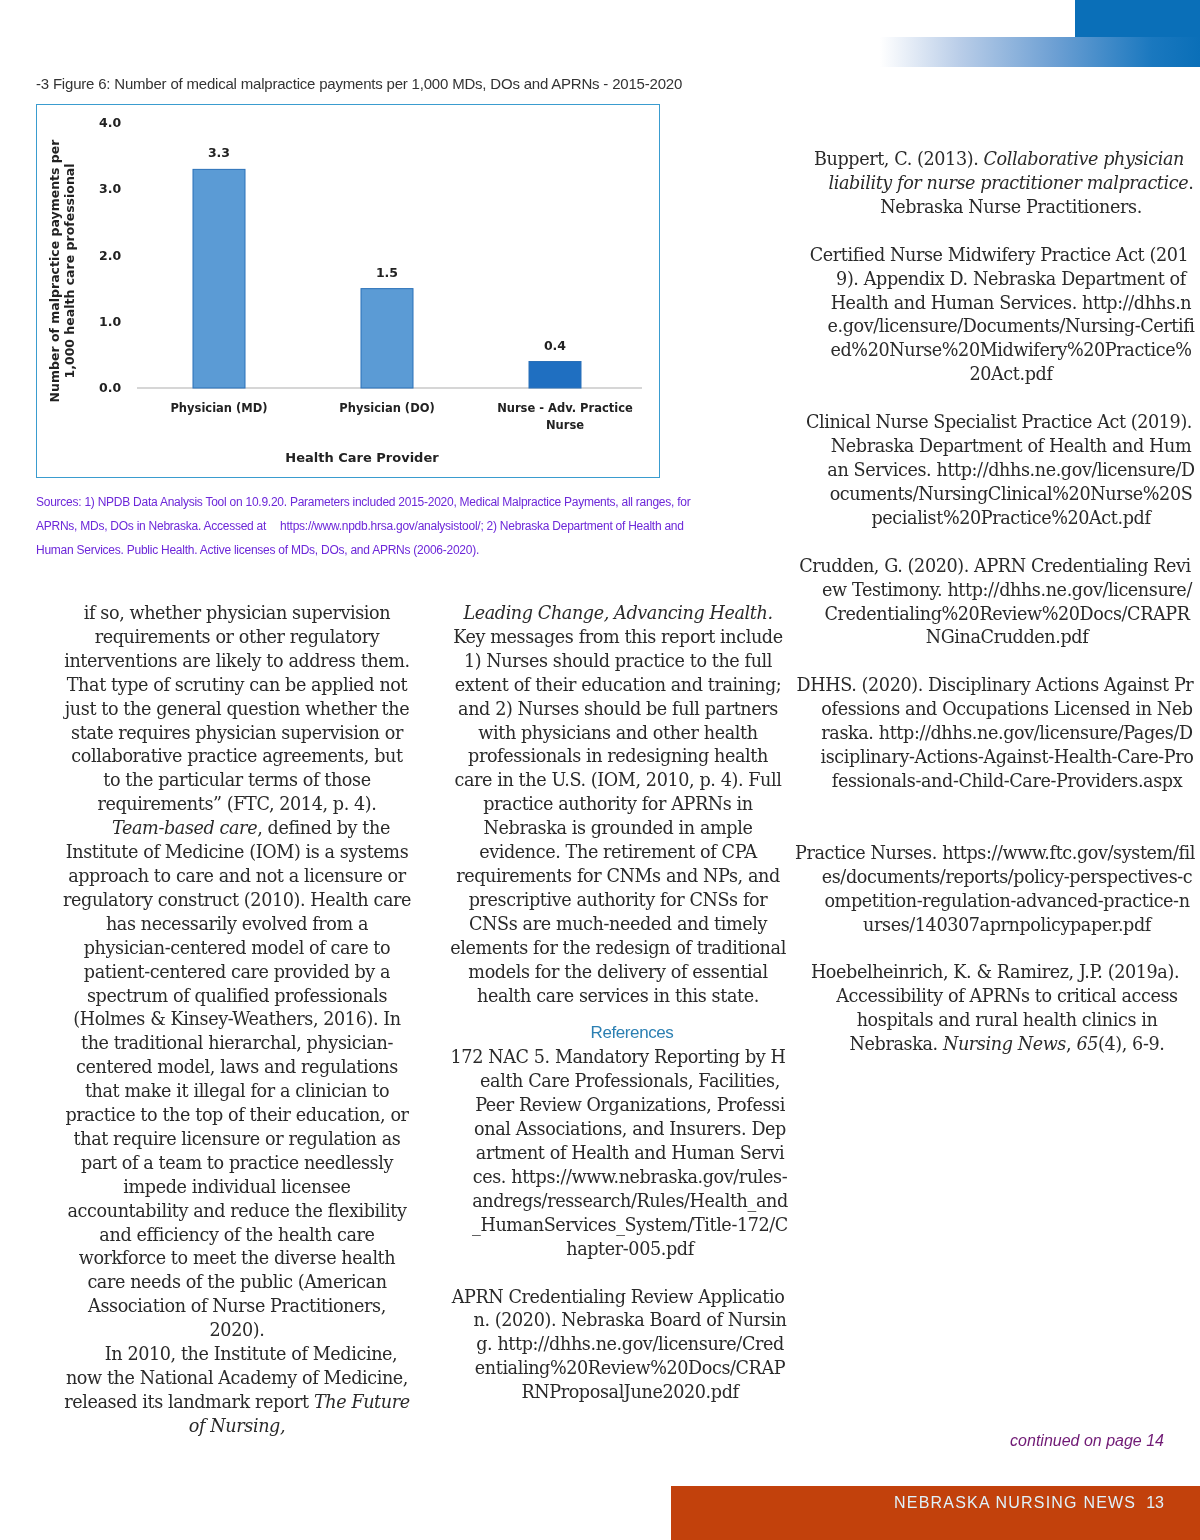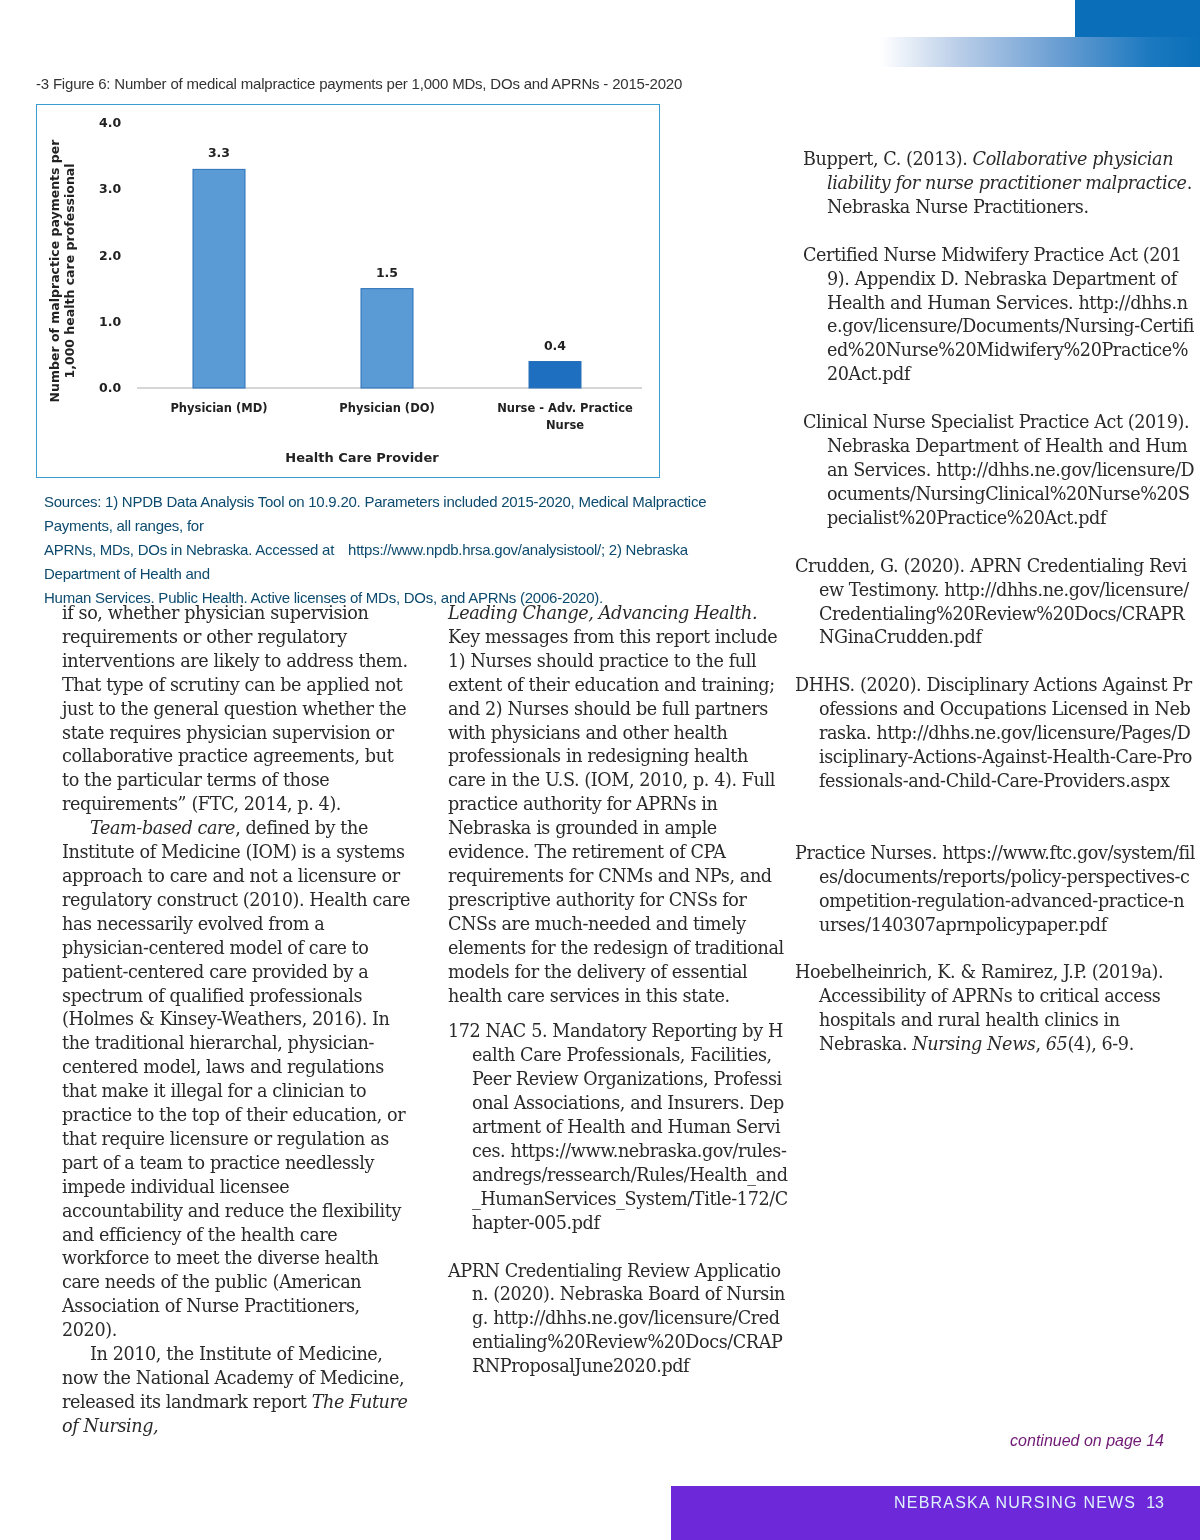--- a/index.html
+++ b/index.html
@@ -9,37 +9,37 @@
 
     .top-block { position: absolute; left: 1075px; top: 0; width: 125px; height: 37px; background: #0a6fb8; }
     .top-gradient { position: absolute; left: 880px; top: 37px; width: 320px; height: 30px;
       background: linear-gradient(to right, #ffffff 0%, #b9cde8 25%, #6c9fd3 55%, #1a78bf 85%, #0a6fb8 100%); }
 
     .fig-caption { position: absolute; left: 36px; top: 75px; font-size: 15px; color: #333; letter-spacing: -0.2px; }
     .chart-box { position: absolute; left: 36px; top: 104px; width: 624px; height: 374px; border: 1.5px solid #3a9ccf; box-sizing: border-box; background: #fff; }
     .chart-box svg { position: absolute; left: 0; top: 0; }
     .chart-font { font-family: "DejaVu Sans", sans-serif; font-weight: bold; fill: #222; }
 
-    .sources { position: absolute; left: 36px; top: 490px; width: 700px; font-size: 15px; color: #0c4a6e; line-height: 24px; letter-spacing: -0.25px; margin-left: 8px; }
+    .sources { position: absolute; left: 36px; top: 490px; width: 700px; font-size: 12px; color: #6d28d9; line-height: 24px; letter-spacing: -0.25px; }
     .sources .gap { display: inline-block; width: 14px; }
 
-    .col { position: absolute; font-size: 17.6px; line-height: 23.9px; color: #2a2a2a; letter-spacing: -0.4px; }
+    .col { position: absolute; font-size: 17.6px; line-height: 23.9px; color: #2a2a2a; letter-spacing: -0.4px; text-align: center; }
     .col1 { left: 62px; top: 602px; width: 350px; }
     .col2 { left: 448px; top: 602px; width: 340px; }
     .col3 { left: 795px; top: 148px; width: 400px; }
     .col p { margin: 0; }
     .indent { text-indent: 28px; }
     .ref { padding-left: 24px; text-indent: -24px; margin: 0; }
     .ref-gap { height: 24px; }
     .ref-label { color: #2b7fb2; font-family: "Liberation Sans", sans-serif; font-size: 17px; padding-left: 28px; margin: 10px 0 0 0; line-height: 26px; }
     .col3 .ref.offset { padding-left: 32px; text-indent: -24px; }
     em { font-style: italic; }
 
     .continued { position: absolute; right: 36px; top: 1432px; font-size: 16px; color: #701a75; font-style: italic; }
-    .footer-bar { position: absolute; left: 671px; top: 1486px; width: 529px; height: 54px; background: #6d28d9; }
+    .footer-bar { position: absolute; left: 671px; top: 1486px; width: 529px; height: 54px; background: #c2410c; }
     .footer-text { position: absolute; right: 36px; top: 8px; color: #dff2fb; font-size: 16px; letter-spacing: 1.2px; }
     .footer-text .pg { margin-left: 10px; letter-spacing: 0; }
   </style>
 </head>
 <body>
 
 <div class="top-block"></div>
 <div class="top-gradient"></div>
 
 <div class="fig-caption sans">-3 Figure 6: Number of medical malpractice payments per 1,000 MDs, DOs and APRNs - 2015-2020</div>
@@ -84,20 +84,21 @@
 
 <div class="col col1 serif">
   <p>if so, whether physician supervision requirements or other regulatory interventions are likely to address them. That type of scrutiny can be applied not just to the general question whether the state requires physician supervision or collaborative practice agreements, but to the particular terms of those requirements” (FTC, 2014, p. 4).</p>
   <p class="indent"><em>Team-based care</em><span>, defined by the Institute of Medicine (IOM) is a systems approach to care and not a licensure or regulatory construct (2010).  Health care has necessarily evolved from a physician-centered model of care to patient-centered care provided by a spectrum of qualified professionals (Holmes &amp; Kinsey-Weathers, 2016).  In the traditional hierarchal, physician-centered model, laws and regulations that make it illegal for a clinician to practice to the top of their education, or that require licensure or regulation as part of a team to practice needlessly impede individual licensee accountability and reduce the flexibility and efficiency of the health care workforce to meet the diverse health care needs of the public (American Association of Nurse Practitioners, 2020).</span></p>
   <p class="indent"><span>In 2010, the Institute of Medicine, now the National Academy of Medicine, released its landmark report </span><em>The Future of Nursing,</em></p>
 </div>
 
 <div class="col col2 serif">
   <p><em>Leading Change, Advancing Health.</em><span> Key messages from this report include 1) Nurses should practice to the full extent of their education and training; and 2) Nurses should be full partners with physicians and other health professionals in redesigning health care in the U.S. (IOM, 2010, p. 4).  Full practice authority for APRNs in Nebraska is grounded in ample evidence.  The retirement of CPA requirements for CNMs and NPs, and prescriptive authority for CNSs for CNSs are much-needed and timely elements for the redesign of traditional models for the delivery of essential health care services in this state.</span></p>
   <div class="ref-gap" style="height:12px"></div>
+  <p class="ref-label">References</p>
   <p class="ref" style="word-break: break-all;">172 NAC 5.  Mandatory Reporting by Health Care Professionals, Facilities, Peer Review Organizations, Professional Associations, and Insurers. Department of Health and Human Services. https://www.nebraska.gov/rules-andregs/ressearch/Rules/Health_and_HumanServices_System/Title-172/Chapter-005.pdf</p>
   <div class="ref-gap"></div>
   <p class="ref" style="word-break: break-all;">APRN Credentialing Review Application. (2020). Nebraska Board of Nursing. http://dhhs.ne.gov/licensure/Credentialing%20Review%20Docs/CRAPRNProposalJune2020.pdf</p>
 </div>
 
 <div class="col col3 serif">
   <p class="ref offset"><span>Buppert, C. (2013). </span><em>Collaborative physician liability for nurse practitioner malpractice</em><span>.  Nebraska Nurse Practitioners.</span></p>
   <div class="ref-gap"></div>
   <p class="ref offset" style="word-break: break-all;">Certified Nurse Midwifery Practice Act (2019). Appendix D. Nebraska Department of Health and Human Services. http://dhhs.ne.gov/licensure/Documents/Nursing-Certified%20Nurse%20Midwifery%20Practice%20Act.pdf</p>
   <div class="ref-gap"></div>

